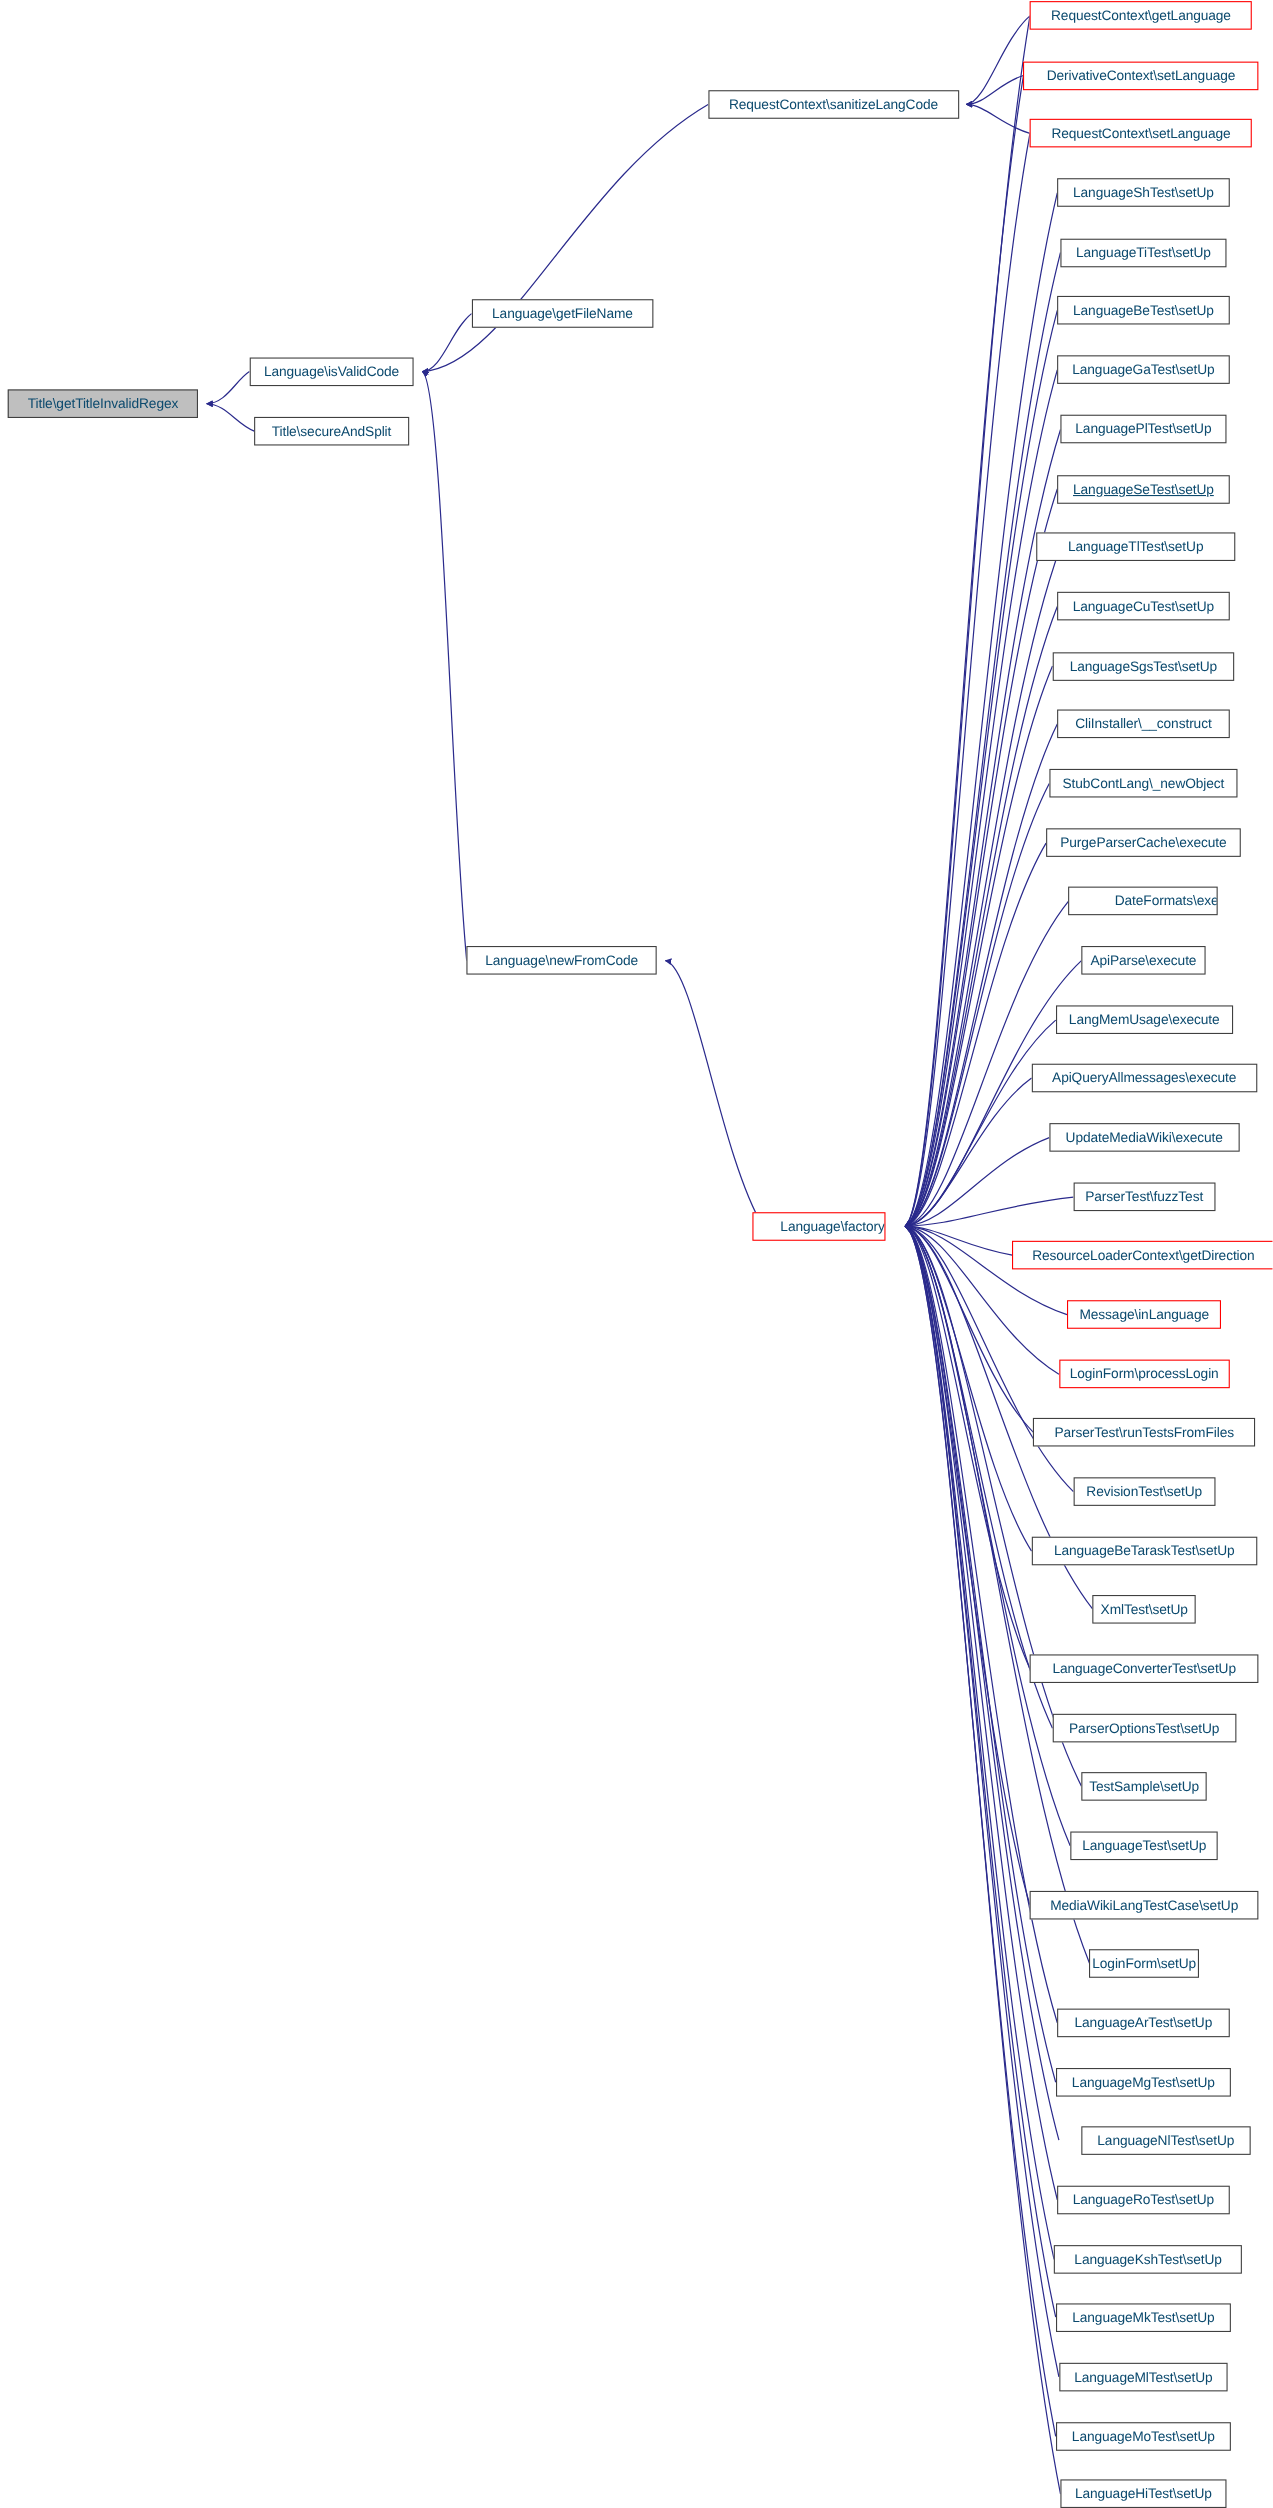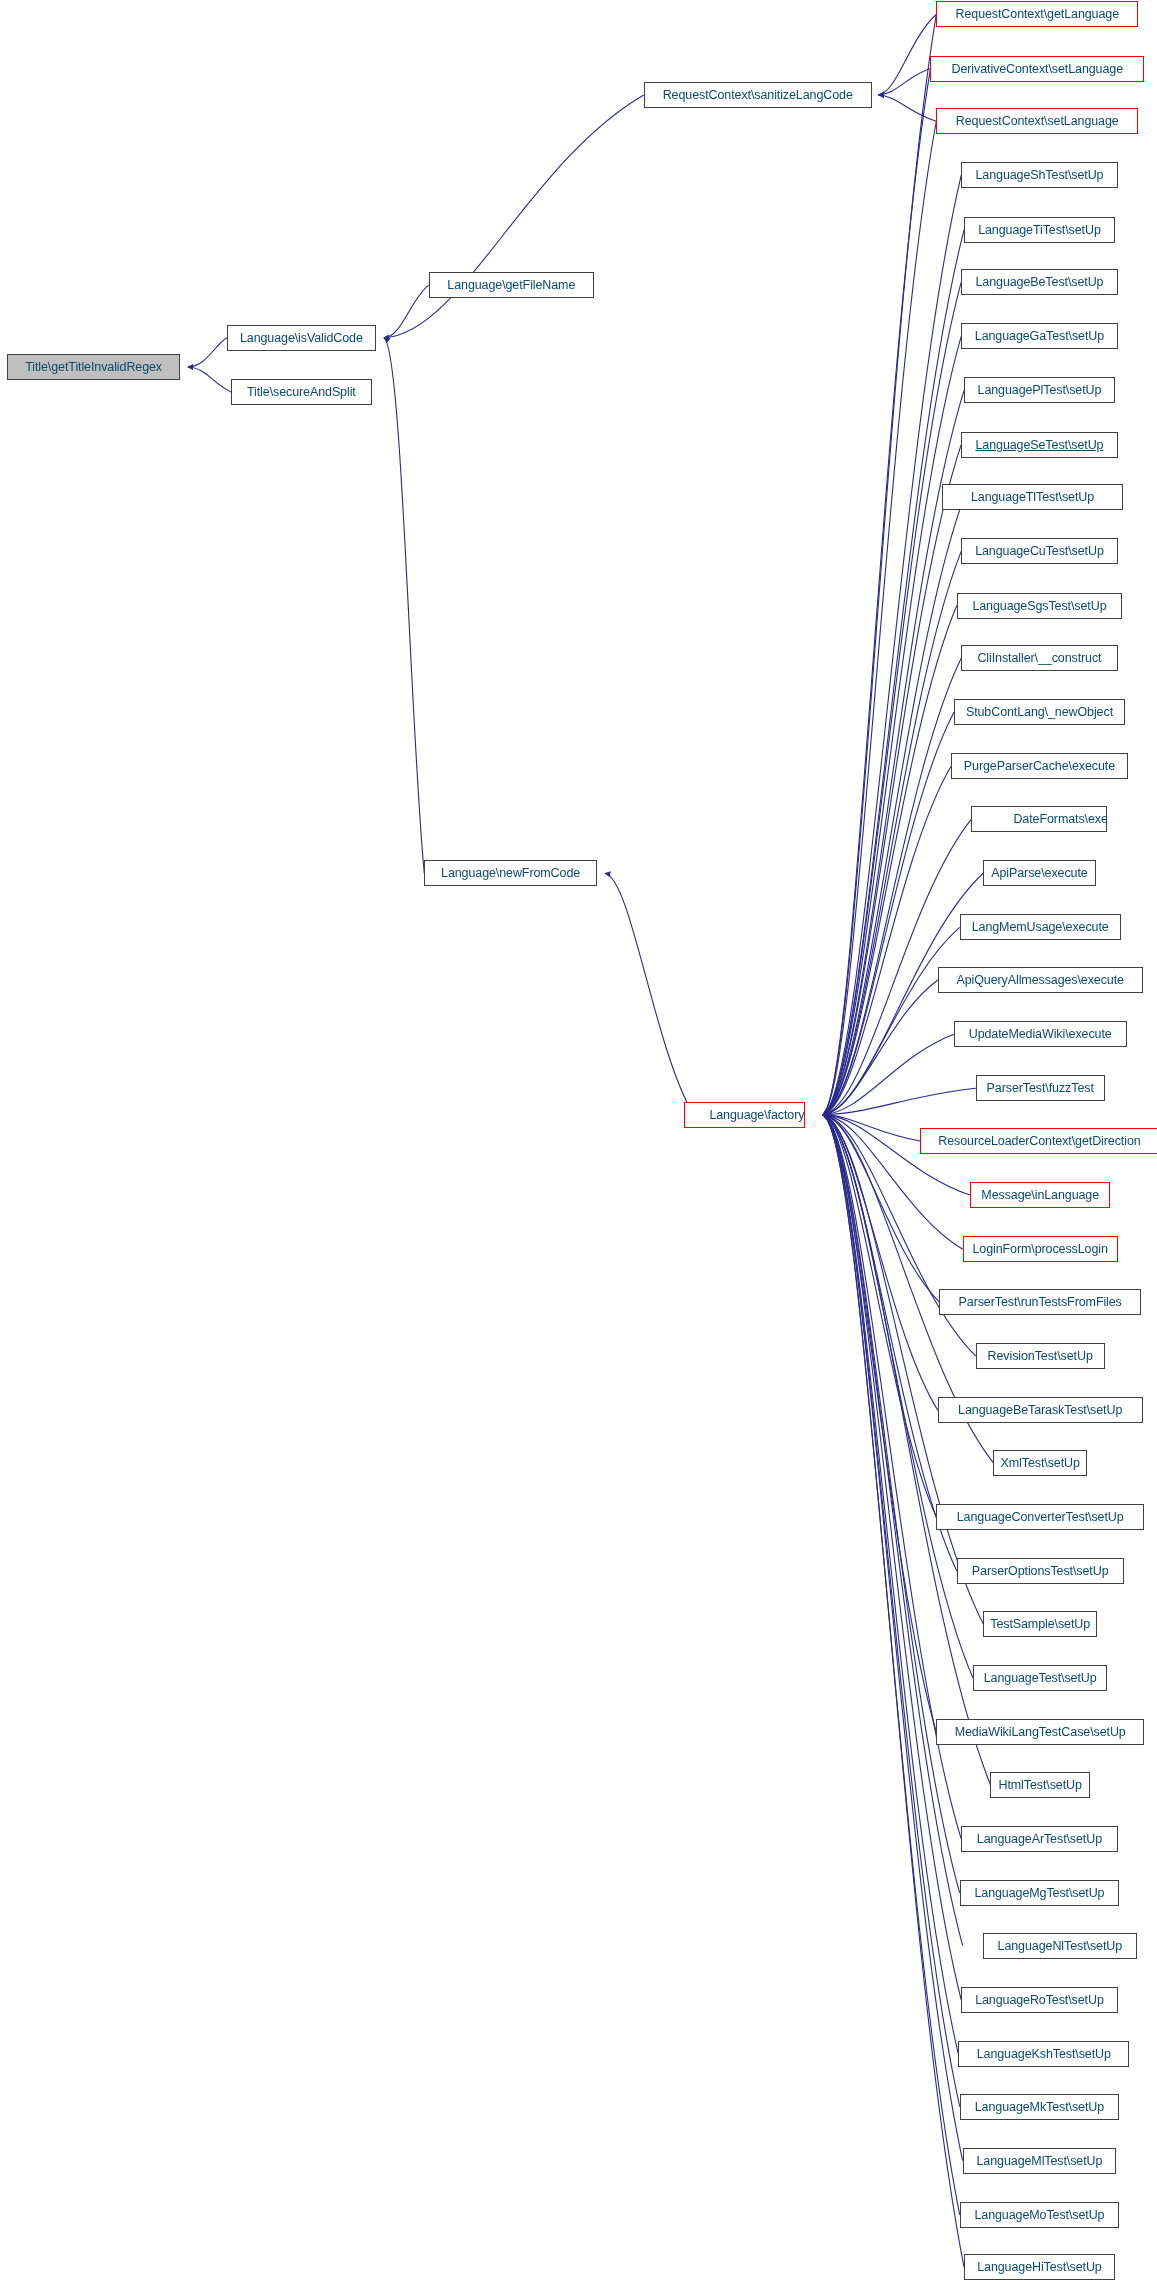--- a/index.html
+++ b/index.html
@@ -138,21 +138,21 @@
       <div class="node hl" style="left: 962.654px; top: 1236.23px; width: 155.078px;">LoginForm\processLogin</div>
       <div class="node" style="left: 939.246px; top: 1288.9px; width: 201.894px;">ParserTest\runTestsFromFiles</div>
       <div class="node" style="left: 975.821px; top: 1343.03px; width: 128.744px;">RevisionTest\setUp</div>
       <div class="node" style="left: 937.783px; top: 1397.16px; width: 204.82px;">LanguageBeTaraskTest\setUp</div>
       <div class="node" style="left: 993.377px; top: 1449.83px; width: 93.632px;">XmlTest\setUp</div>
       <div class="node" style="left: 936.32px; top: 1503.96px; width: 207.746px;">LanguageConverterTest\setUp</div>
       <div class="node" style="left: 956.802px; top: 1558.1px; width: 166.782px;">ParserOptionsTest\setUp</div>
       <div class="node" style="left: 983.136px; top: 1610.76px; width: 114.114px;">TestSample\setUp</div>
       <div class="node" style="left: 972.895px; top: 1664.89px; width: 134.596px;">LanguageTest\setUp</div>
       <div class="node" style="left: 936.32px; top: 1719.03px; width: 207.746px;">MediaWikiLangTestCase\setUp</div>
-      <div class="node" style="left: 990.451px; top: 1771.69px; width: 99.484px;">HtmlTest\setUp</div>
+      <div class="node" style="left: 990.451px; top: 1771.69px; width: 99.484px;">LoginForm\setUp</div>
       <div class="node" style="left: 961.191px; top: 1825.82px; width: 156.541px;">LanguageArTest\setUp</div>
       <div class="node" style="left: 959.728px; top: 1879.95px; width: 159.467px;">LanguageMgTest\setUp</div>
       <div class="node" style="left: 983px; top: 1932.62px; width: 153.615px;">LanguageNlTest\setUp</div>
       <div class="node" style="left: 961.191px; top: 1986.75px; width: 156.541px;">LanguageRoTest\setUp</div>
       <div class="node" style="left: 958.265px; top: 2040.88px; width: 171px;">LanguageKshTest\setUp</div>
       <div class="node" style="left: 959.728px; top: 2093.55px; width: 159.467px;">LanguageMkTest\setUp</div>
       <div class="node" style="left: 962.654px; top: 2147.68px; width: 153.615px;">LanguageMlTest\setUp</div>
       <div class="node" style="left: 959.728px; top: 2201.82px; width: 159.467px;">LanguageMoTest\setUp</div>
       <div class="node" style="left: 964.117px; top: 2254.48px; width: 150.689px;">LanguageHiTest\setUp</div>
     </div>

